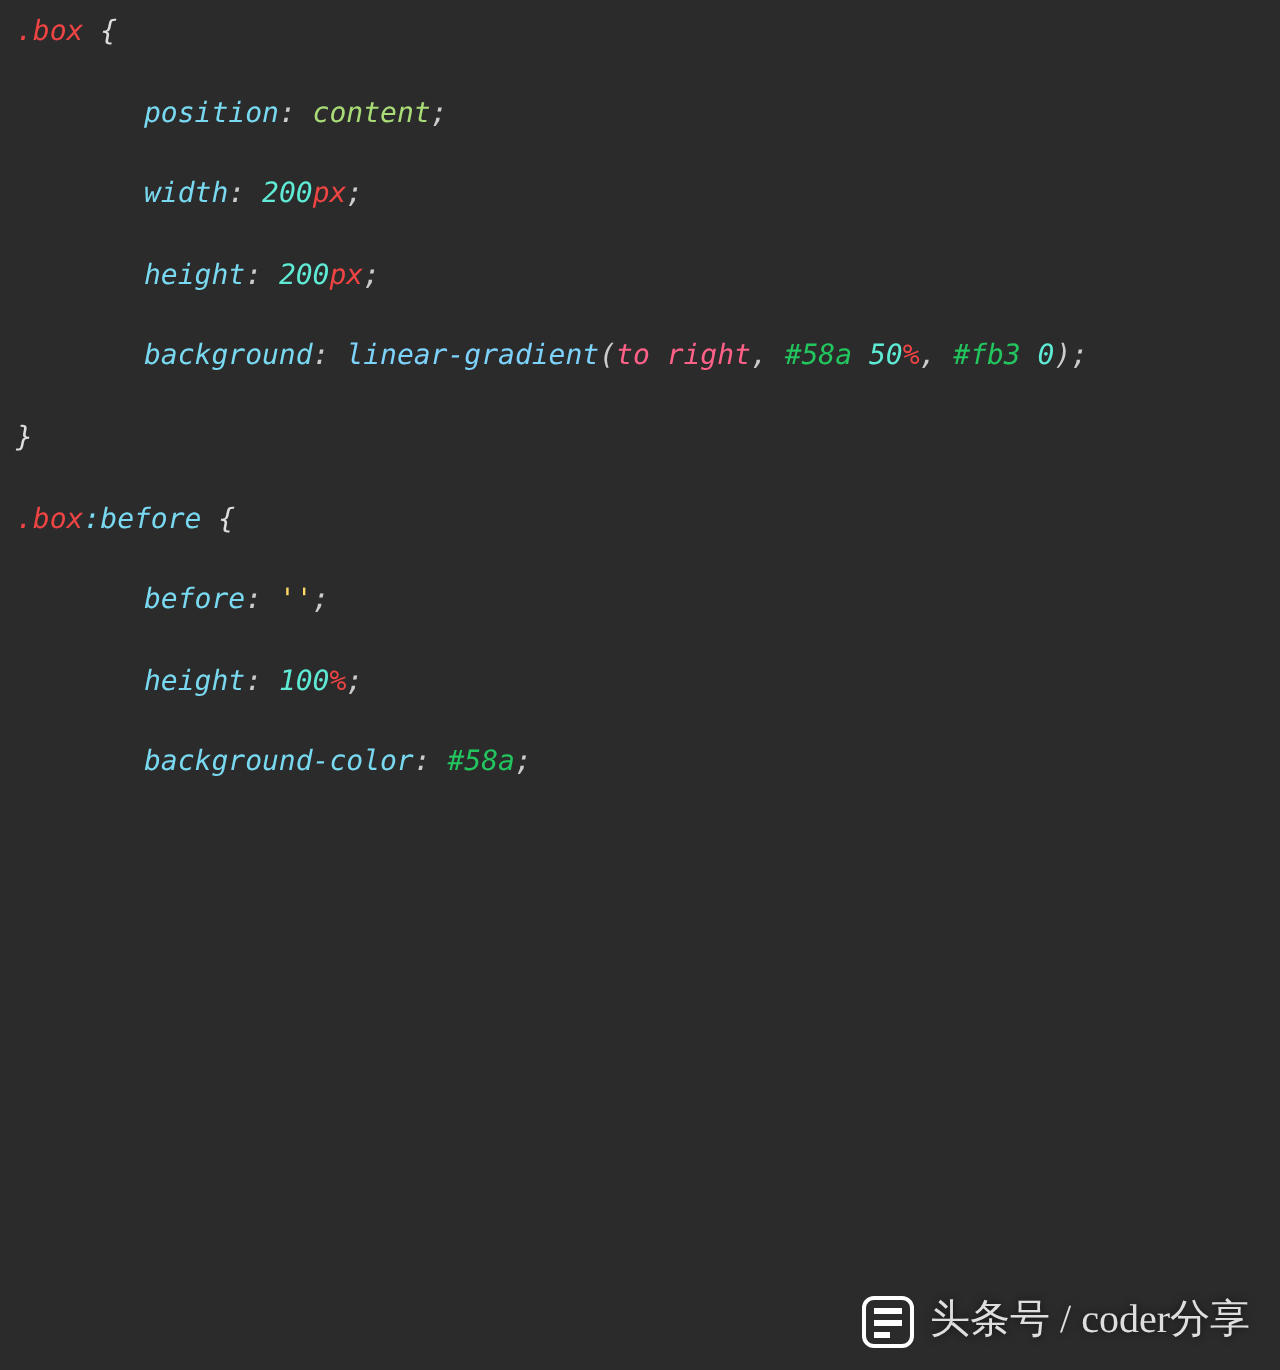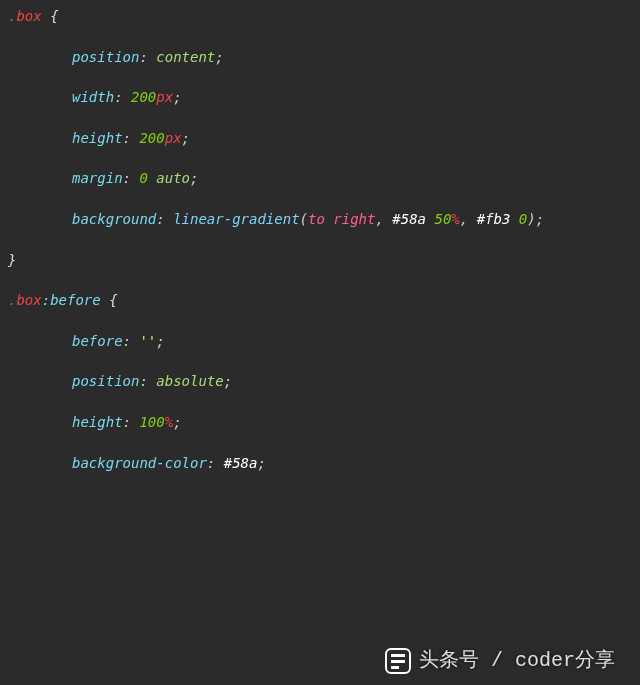--- a/index.html
+++ b/index.html
@@ -22,54 +22,52 @@
     white-space: pre;
   }
   .line { display: block; }
   .indent1 { padding-left: 40px; }
   .sel { color: #ef4444; }       
   .pseudo { color: #79d9f1; text-align: right; }    
   .brace { color: #ddd; }
   .prop { color: #79d9f1; margin-left: 24px; }      
   .punct { color: #ccc; }
   .val { color: #a9dc76; }       
-  .num { color: #84cc16; }       
+  .num { color: #5eead4; }       
   .unit { color: #ef4444; }      
   .func { color: #7dd3fc; }      
   .str { color: #ffd866; }       
   .kw { color: #ff6188; }        
-  .hash { color: #ffffff; }
+  .hash { color: #22c55e; }
   .watermark {
     position: absolute;
-    right: 25px;
+    right: 15px;
     bottom: 10px;
     color: rgba(255,255,255,0.85);
     font-style: normal;
-    font-family: Liberation Mono, monospace;
+    font-family: Liberation Serif, serif;
     font-size: 20px;
     text-shadow: 0 0 4px rgba(0,0,0,0.6);
     display: flex;
     align-items: center;
     gap: 8px;
   }
   .watermark svg { flex: none; }
 </style>
 </head>
 <body>
 
 <pre><span class="line"><span class="sel">.box</span><span class="brace"> {</span></span>
 <span class="line indent1"><span class="prop">position</span><span class="punct">: </span><span class="val">content</span><span class="punct">;</span></span>
 <span class="line indent1"><span class="prop">width</span><span class="punct">: </span><span class="num">200</span><span class="unit">px</span><span class="punct">;</span></span>
 <span class="line indent1"><span class="prop">height</span><span class="punct">: </span><span class="num">200</span><span class="unit">px</span><span class="punct">;</span></span>
-<span class="line indent1"><span class="prop">margin</span><span class="punct">: </span><span class="num">0</span><span class="punct"> </span><span class="val">auto</span><span class="punct">;</span></span>
 <span class="line indent1"><span class="prop">background</span><span class="punct">: </span><span class="func">linear-gradient</span><span class="punct">(</span><span class="kw">to right</span><span class="punct">, </span><span class="hash">#58a</span><span class="punct"> </span><span class="num">50</span><span class="unit">%</span><span class="punct">, </span><span class="hash">#fb3</span><span class="punct"> </span><span class="num">0</span><span class="punct">);</span></span>
 <span class="line"><span class="brace">}</span></span>
 <span class="line"><span class="sel">.box</span><span class="pseudo">:before</span><span class="brace"> {</span></span>
 <span class="line indent1"><span class="prop">before</span><span class="punct">: </span><span class="str">''</span><span class="punct">;</span></span>
-<span class="line indent1"><span class="prop">position</span><span class="punct">: </span><span class="val">absolute</span><span class="punct">;</span></span>
 <span class="line indent1"><span class="prop">height</span><span class="punct">: </span><span class="num">100</span><span class="unit">%</span><span class="punct">;</span></span>
 <span class="line indent1"><span class="prop">background-color</span><span class="punct">: </span><span class="hash">#58a</span><span class="punct">;</span></span>
 
 
 
 
 
 
 
 

